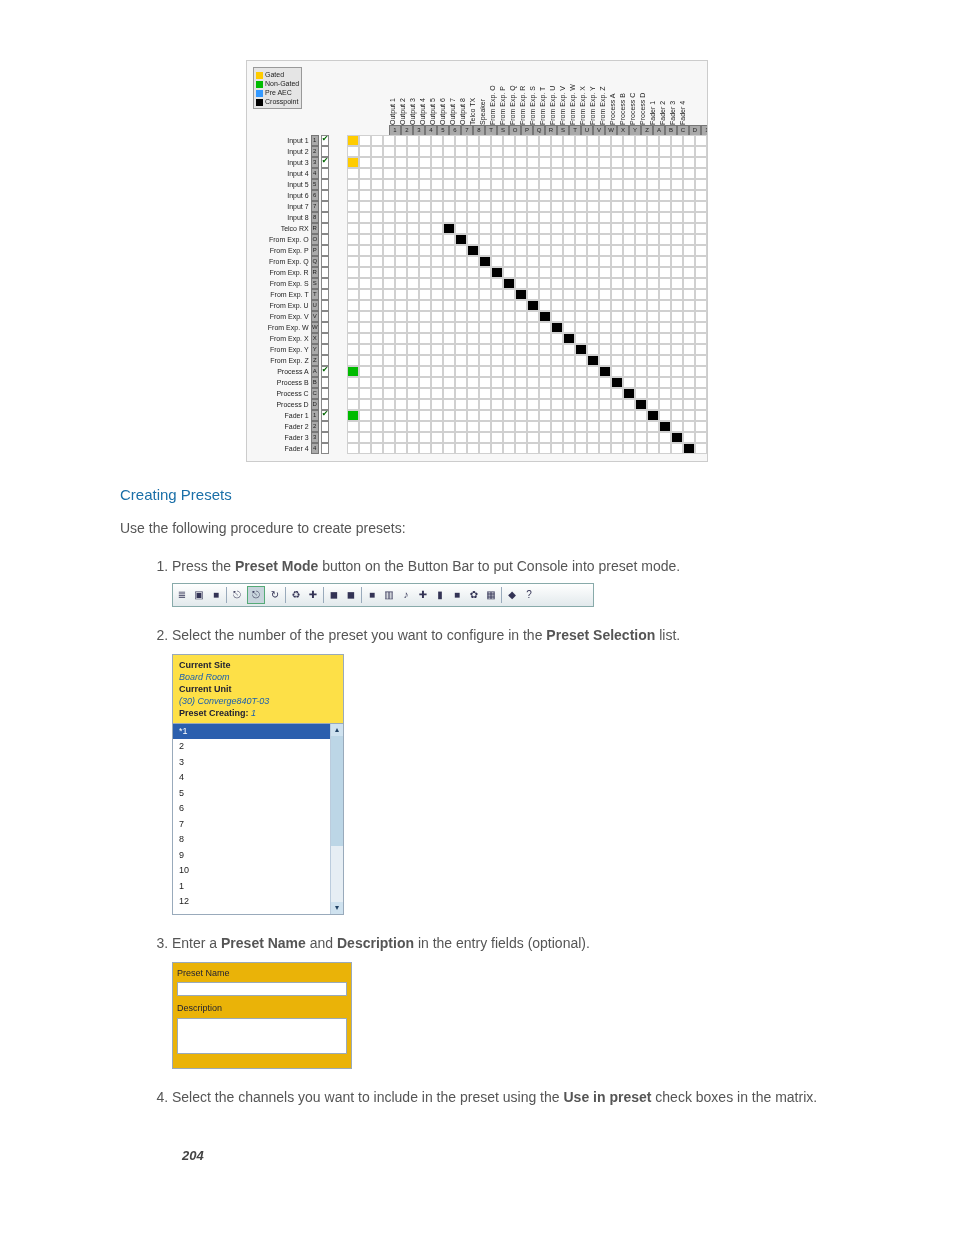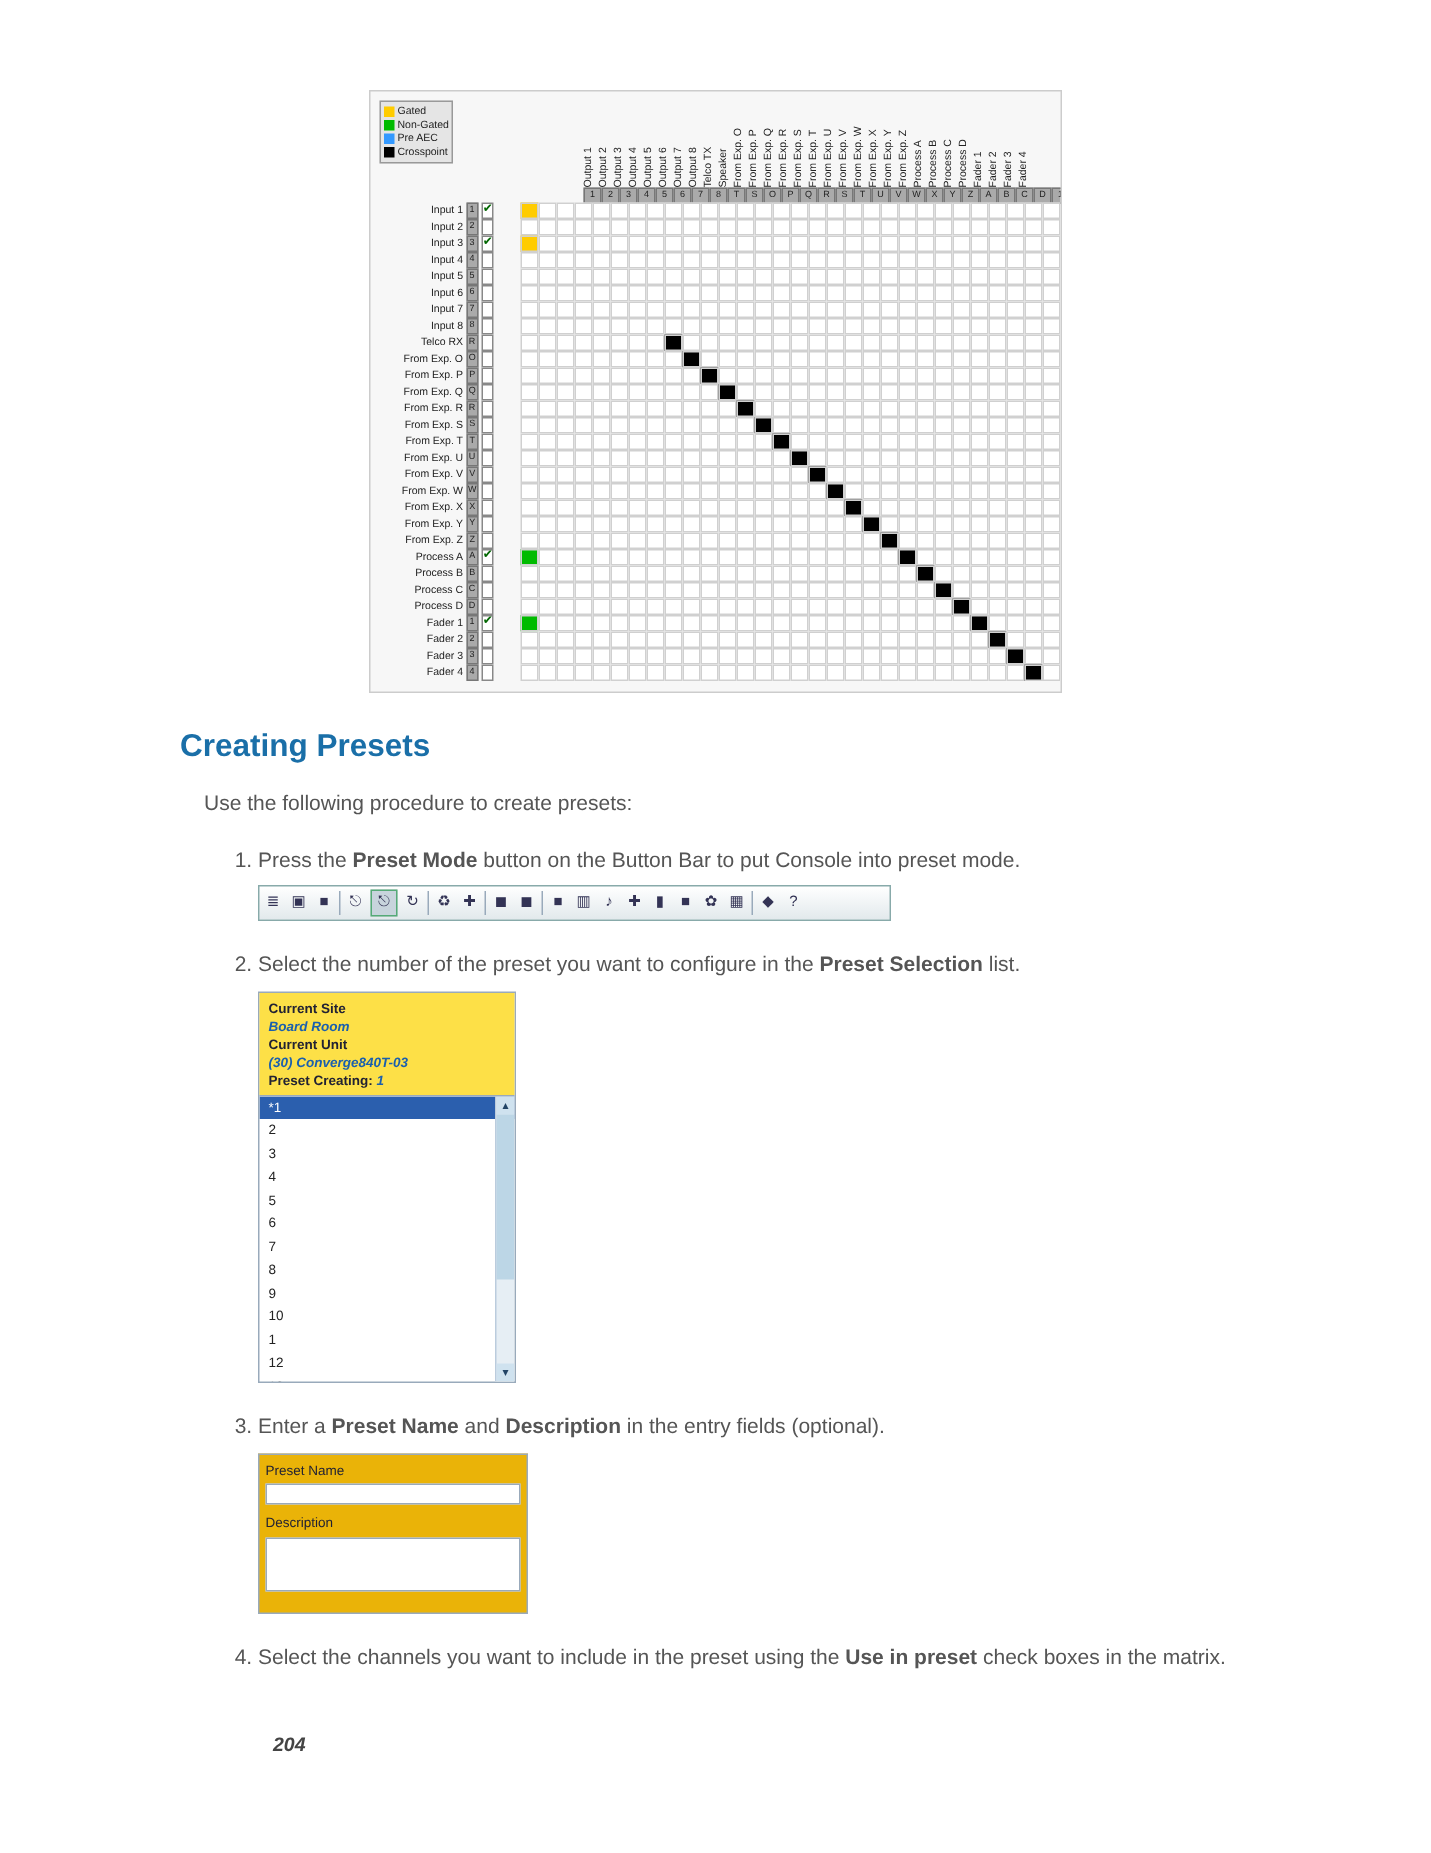--- a/index.html
+++ b/index.html
@@ -16,32 +16,32 @@
 .grid-row{height:11px;display:flex;align-items:center}
 .row-lbl{width:100px;text-align:right;padding-right:2px;font-size:7px}
 .row-hd{width:10px;height:9px;background:#aaa;border:0.5px solid #777;text-align:center;font-size:6px;line-height:9px;margin-right:2px}
 .chk{width:10px;height:9px;border:1px solid #888;background:#fff;margin-right:18px;position:relative}
 .chk.on::after{content:"✔";position:absolute;left:0;top:-2px;font-size:8px;color:#060}
 .cells{display:flex}
 .cell{width:10px;height:9px;border:0.5px solid #d0d0d0;background:#fff}
 .cp-black{background:#000}
 .cp-yellow{background:#fc0}
 .cp-green{background:#0b0}
-h3.sect{color:#1a6fa8;font-size:21px;font-weight:bold;margin:14px 0 16px}
-p{margin:0 16px 14px;line-height:1.4;color:#555}
+h3.sect{color:#1a6fa8;font-size:15px;font-weight:normal;margin:14px 0 16px}
+p{margin:0 0 14px;line-height:1.4;color:#555}
 ol{margin:17px 0 20px;padding-left:52px}
 ol li{margin-bottom:18px;line-height:1.5}
 .toolbar{border:1px solid #8aa;background:linear-gradient(#fff,#e2e9ec);height:22px;width:416px;margin:6px 0 18px;display:flex;align-items:center;padding:0 2px;gap:3px}
 .tb-ic{width:14px;height:14px;display:flex;align-items:center;justify-content:center;font-size:10px;color:#335}
 .tb-sep{width:1px;height:16px;background:#9ab}
 .tb-pm{background:#c7d4dc;border:1px solid #5a7;padding:0 1px;height:16px;display:flex;align-items:center}
 .panel{border:1px solid #9ab;width:170px;margin:8px 0 18px;font-size:9px;font-family:sans-serif}
 .panel-top{background:#fde047;padding:4px 6px;line-height:12px}
 .panel-top .bold{font-weight:bold;color:#223}
-.panel-top .blue{color:#1a5fae;font-style:italic;font-weight:bold}
+.panel-top .blue{color:#1a5fae;font-style:italic;font-weight:normal}
 .listbox{border-top:1px solid #9ab;max-height:190px;overflow:hidden;position:relative}
 .listbox .item{padding:1px 6px;font-size:9px;color:#222}
 .listbox .sel{background:#2b5fae;color:#fff}
 .scroll{position:absolute;right:0;top:0;bottom:0;width:12px;background:#e6eef4;border-left:1px solid #bcd}
 .scroll .up,.scroll .down{height:12px;background:#cfe2ef;text-align:center;font-size:8px;line-height:12px;color:#246}
 .scroll .down{position:absolute;bottom:0;width:100%}
 .scroll .thumb{position:absolute;top:12px;width:100%;height:110px;background:#bcd6e6}
 .pn-panel{border:1px solid #9ab;width:170px;margin:8px 0 18px;background:#eab308;font-size:9px;padding:4px}
 .pn-panel label{color:#223;font-size:9px}
 .pn-panel input,.pn-panel textarea{width:100%;border:1px solid #9ab;background:#fff;font-size:9px;margin:2px 0 6px;padding:1px;box-sizing:border-box}

